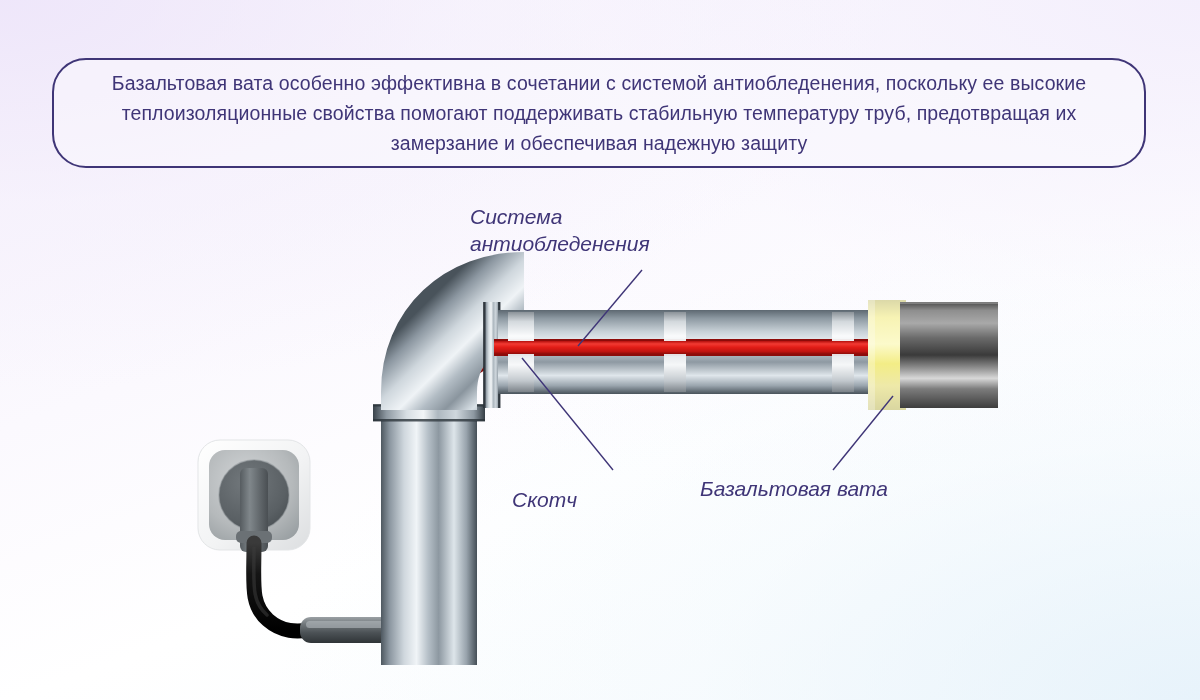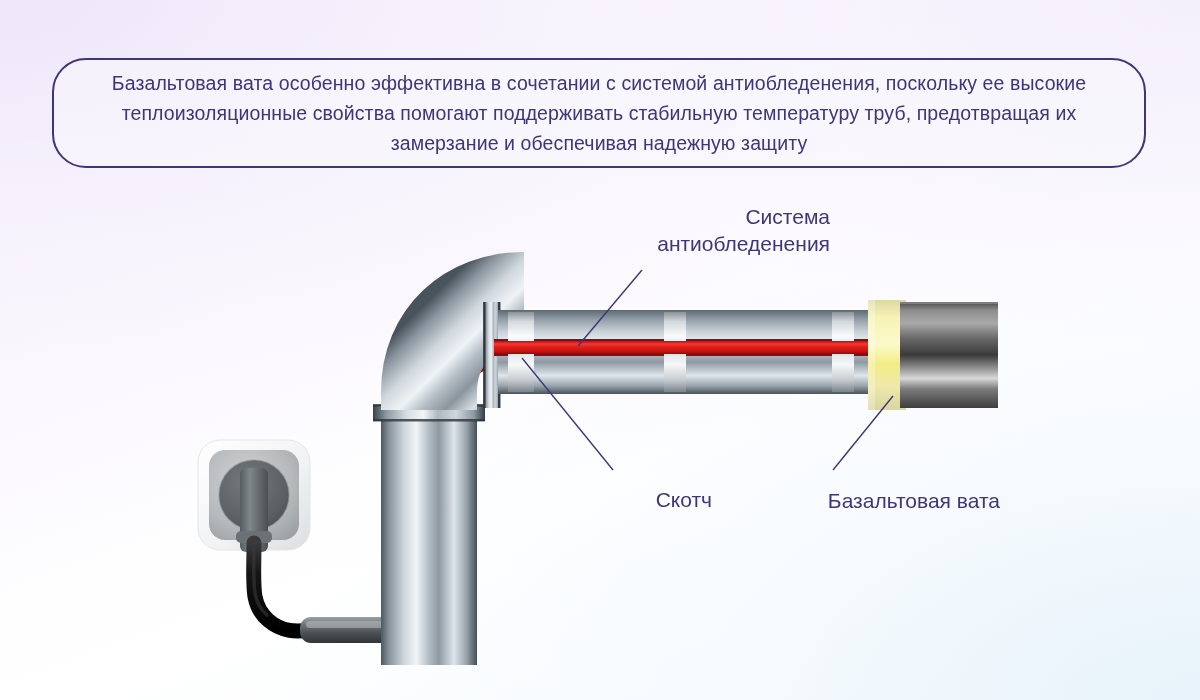--- a/index.html
+++ b/index.html
@@ -24,25 +24,25 @@
     display:flex;align-items:center;justify-content:center;
     box-sizing:border-box;padding:0 26px;
   }
   #callout p{
     margin:16px;text-align:center;color:#3f3577;
     font-size:19.5px;line-height:30px;letter-spacing:0.1px;
   }
   
   .lbl{
     position:absolute;color:#3f3577;font-size:21px;line-height:27px;
-    text-align:right;white-space:pre-line;
+    text-align:left;white-space:pre-line;font-style:italic;
   }
   #lbl-system{left:470px;top:203px;width:360px;}
   #lbl-tape{left:512px;top:486px;width:200px;}
-  #lbl-wool{left:700px;top:475px;width:300px;margin-top:12px;}
+  #lbl-wool{left:700px;top:475px;width:300px;}
   svg#art{position:absolute;left:0;top:0;width:1200px;height:700px;}
 </style>
 </head>
 <body>
 
 <div id="stage">
 
   <div id="callout">
     <p>Базальтовая вата особенно эффективна в сочетании с системой антиобледенения, поскольку ее высокие теплоизоляционные свойства помогают поддерживать стабильную температуру труб, предотвращая их замерзание и обеспечивая надежную защиту</p>
   </div>

